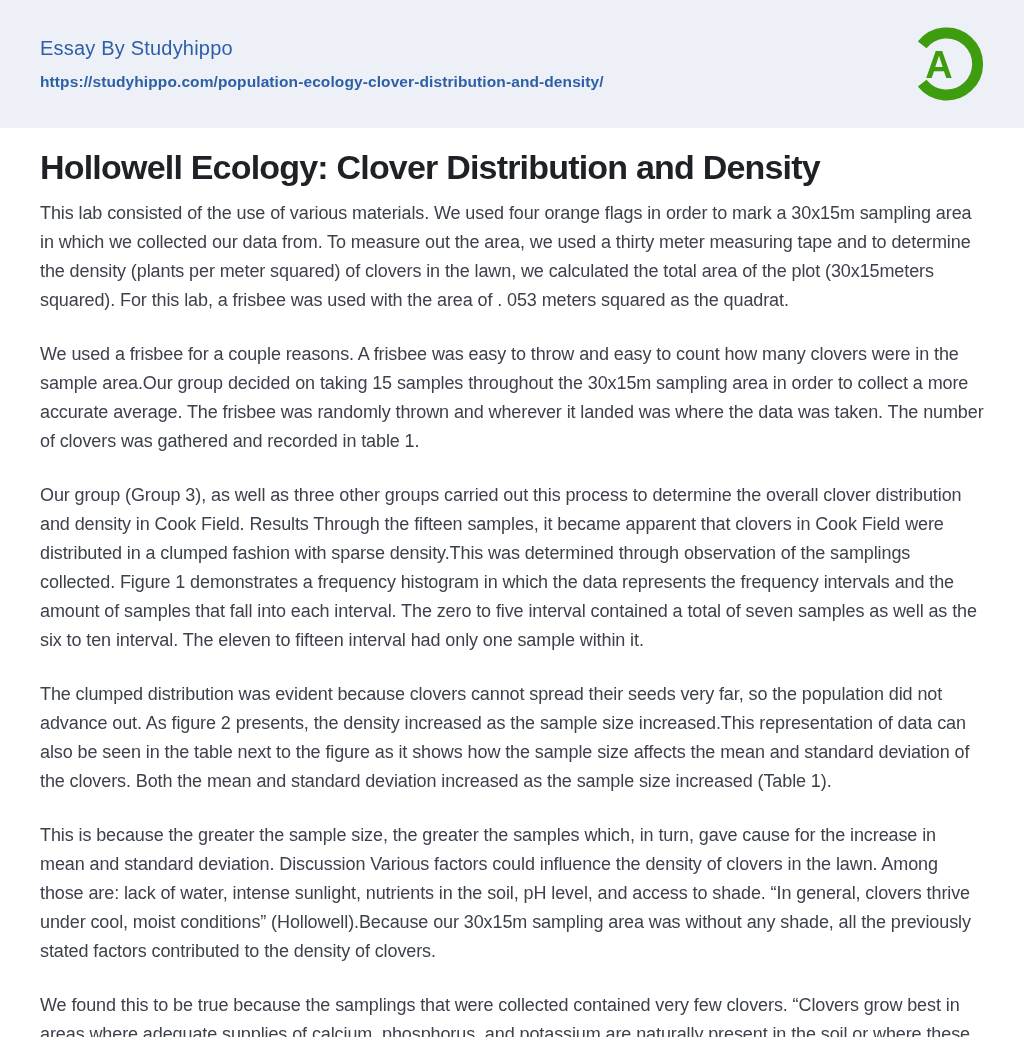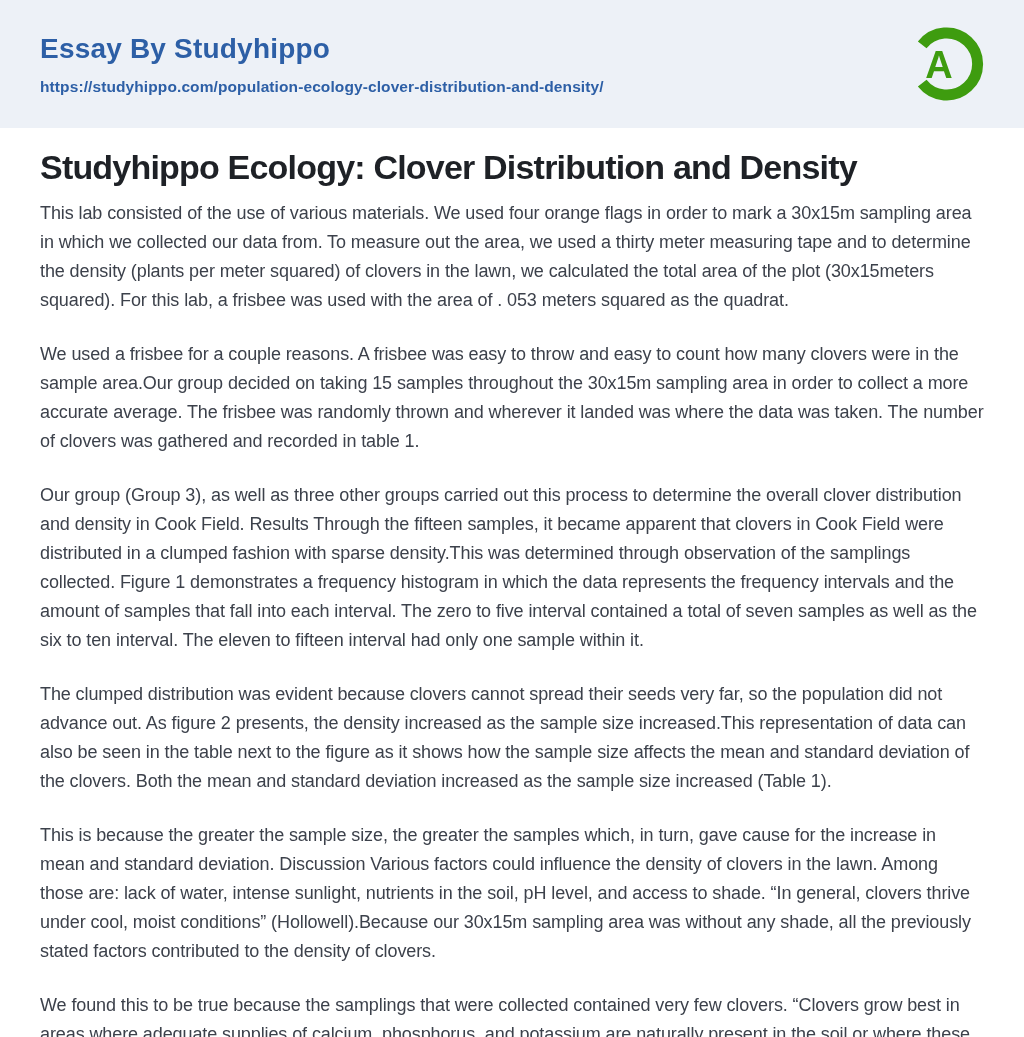--- a/index.html
+++ b/index.html
@@ -20,22 +20,22 @@
     justify-content: space-between;
     padding: 0 40px;
   }
   .header-text {
     display: flex;
     flex-direction: column;
     justify-content: center;
   }
   .site-name {
     color: var(--accent-blue, #2d5fa6);
-    font-size: 28px;
-    font-weight: 700;
+    font-size: 20px;
+    font-weight: 400;
     letter-spacing: 0.2px;
     margin-bottom: 13px;
     cursor: pointer;
   }
   .site-url {
     color: var(--accent-blue, #2d5fa6);
     font-size: 15.5px;
     font-weight: 700;
     letter-spacing: 0.1px;
     text-decoration: none;
@@ -95,21 +95,21 @@
     <span>
       <svg width="76" height="76" viewBox="0 0 76 76">
         <path d="M 14.2 18.9 A 31 31 0 1 1 14.2 57.1" fill="none" stroke="#3e9c0f" stroke-width="11" stroke-linecap="butt"></path>
       </svg>
     </span>
     <span class="logo-letter">A</span>
   </div>
 </div>
 
 <div class="content">
-  <h1 class="page-title">Studyhippo Ecology: Clover Distribution and Density</h1>
+  <h1 class="page-title">Hollowell Ecology: Clover Distribution and Density</h1>
   <div class="essay-body">
       <p>This lab consisted of the use of various materials. We used four orange flags in order to mark a 30x15m sampling area in which we collected our data from. To measure out the area, we used a thirty meter measuring tape and to determine the density (plants per meter squared) of clovers in the lawn, we calculated the total area of the plot (30x15meters squared). For this lab, a frisbee was used with the area of . 053 meters squared as the quadrat.</p>
       <p>We used a frisbee for a couple reasons. A frisbee was easy to throw and easy to count how many clovers were in the sample area.Our group decided on taking 15 samples throughout the 30x15m sampling area in order to collect a more accurate average. The frisbee was randomly thrown and wherever it landed was where the data was taken. The number of clovers was gathered and recorded in table 1.</p>
       <p>Our group (Group 3), as well as three other groups carried out this process to determine the overall clover distribution and density in Cook Field. Results Through the fifteen samples, it became apparent that clovers in Cook Field were distributed in a clumped fashion with sparse density.This was determined through observation of the samplings collected. Figure 1 demonstrates a frequency histogram in which the data represents the frequency intervals and the amount of samples that fall into each interval. The zero to five interval contained a total of seven samples as well as the six to ten interval. The eleven to fifteen interval had only one sample within it.</p>
       <p>The clumped distribution was evident because clovers cannot spread their seeds very far, so the population did not advance out. As figure 2 presents, the density increased as the sample size increased.This representation of data can also be seen in the table next to the figure as it shows how the sample size affects the mean and standard deviation of the clovers. Both the mean and standard deviation increased as the sample size increased (Table 1).</p>
       <p>This is because the greater the sample size, the greater the samples which, in turn, gave cause for the increase in mean and standard deviation. Discussion Various factors could influence the density of clovers in the lawn. Among those are: lack of water, intense sunlight, nutrients in the soil, pH level, and access to shade. “In general, clovers thrive under cool, moist conditions” (Hollowell).Because our 30x15m sampling area was without any shade, all the previously stated factors contributed to the density of clovers.</p>
       <p>We found this to be true because the samplings that were collected contained very few clovers. “Clovers grow best in areas where adequate supplies of calcium, phosphorus, and potassium are naturally present in the soil or where these elements are applied in limestone and fertilizers” (Hollowell). Adequate supplies of calcium, phosphorus and potassium cannot be immensely abundant in an area of direct sun light and little moisture because the soil is unable</p>
     </div>
 </div>
 

